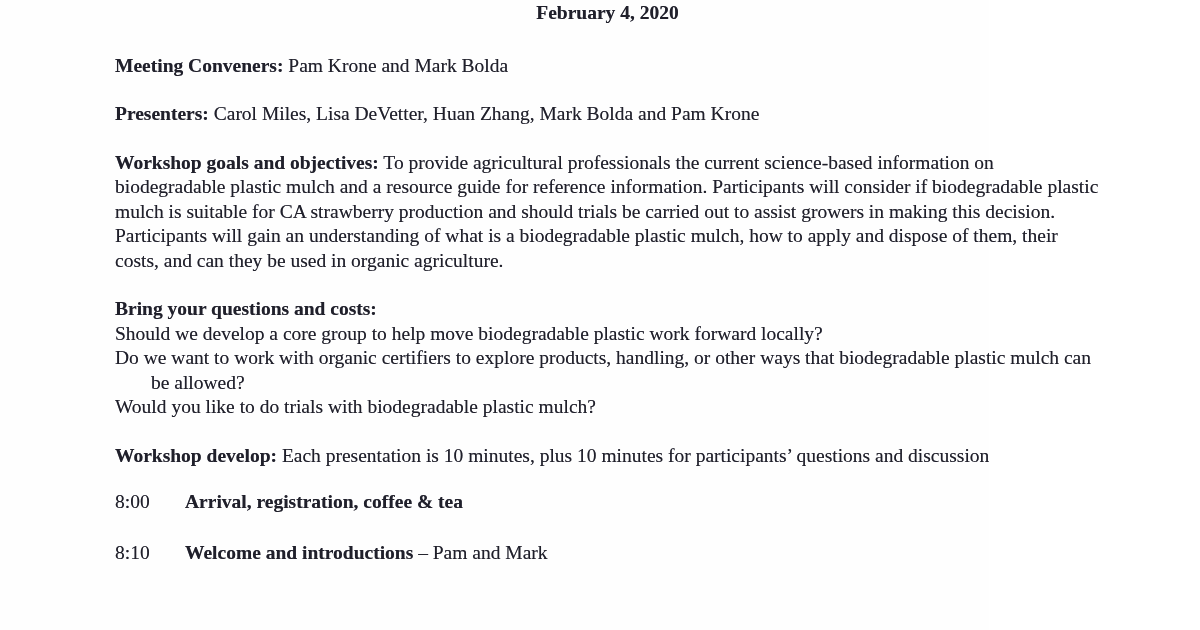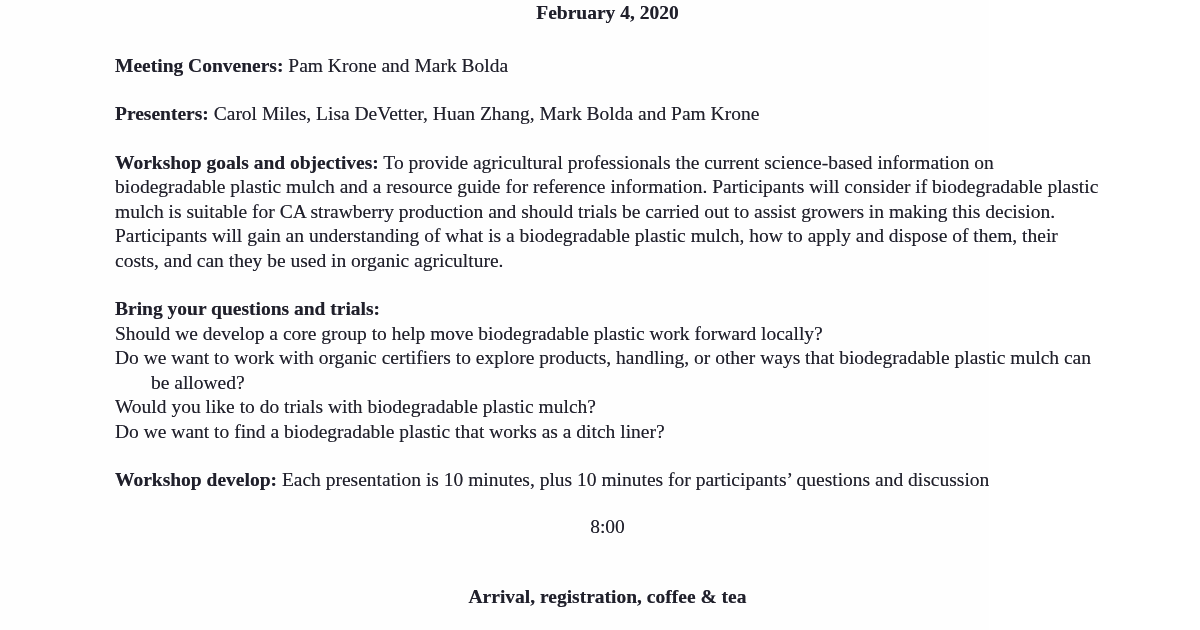--- a/index.html
+++ b/index.html
@@ -34,22 +34,21 @@
   }
   .block { margin-top: 24px; }
   .block-lg { margin-top: 28px; }
   .bold { font-weight: bold; }
   .question {
     padding-left: 36px;
     text-indent: -36px;
   }
   .sched-row {
     display: flex;
-    align-items: center;
-    flex-direction: column;
+    align-items: flex-end;
   }
   .sched-row.first { margin-top: 22px; }
   .sched-row.second { margin-top: 26px; }
   .sched-time {
     flex: 0 0 70px;
   }
   .sched-title { font-weight: bold; }
   .sched-detail { font-weight: normal; }
 </style>
 </head>
@@ -66,25 +65,24 @@
 
     <p class="block" style="margin-bottom:17px;">
       <span class="bold">Presenters:</span><span> Carol Miles, Lisa DeVetter, Huan Zhang, Mark Bolda and Pam Krone</span>
     </p>
 
     <p class="block" style="margin-bottom:4px;">
       <span class="bold">Workshop goals and objectives:</span><span> To provide agricultural professionals the current science-based information on biodegradable plastic mulch and a resource guide for reference information. Participants will consider if biodegradable plastic mulch is suitable for CA strawberry production and should trials be carried out to assist growers in making this decision. Participants will gain an understanding of what is a biodegradable plastic mulch, how to apply and dispose of them, their costs, and can they be used in organic agriculture.</span>
     </p>
 
     <div class="block">
-      <div class="bold">Bring your questions and trials:</div>
+      <div class="bold">Bring your questions and costs:</div>
       <div class="question">Should we develop a core group to help move biodegradable plastic work forward locally?</div>
       <div class="question">Do we want to work with organic certifiers to explore products, handling, or other ways that biodegradable plastic mulch can be allowed?</div>
       <div class="question">Would you like to do trials with biodegradable plastic mulch?</div>
-      <div class="question">Do we want to find a biodegradable plastic that works as a ditch liner?</div>
     </div>
 
     <p class="block" style="margin-bottom:0;">
       <span class="bold">Workshop develop:</span><span> Each presentation is 10 minutes, plus 10 minutes for participants’ questions and discussion</span>
     </p>
 
     <div class="sched-row first">
       <span class="sched-time">8:00</span>
       <span>
         <span class="sched-title">Arrival, registration, coffee &amp; tea</span><span class="sched-detail"></span>

